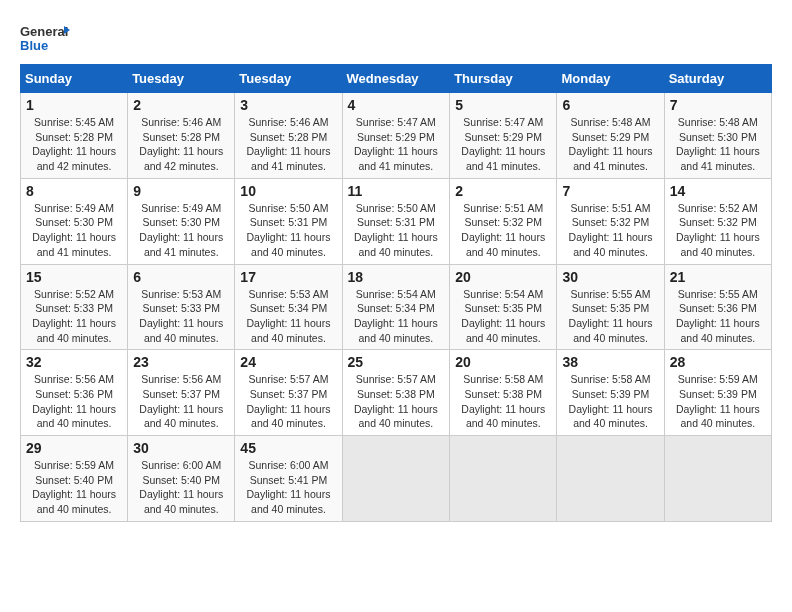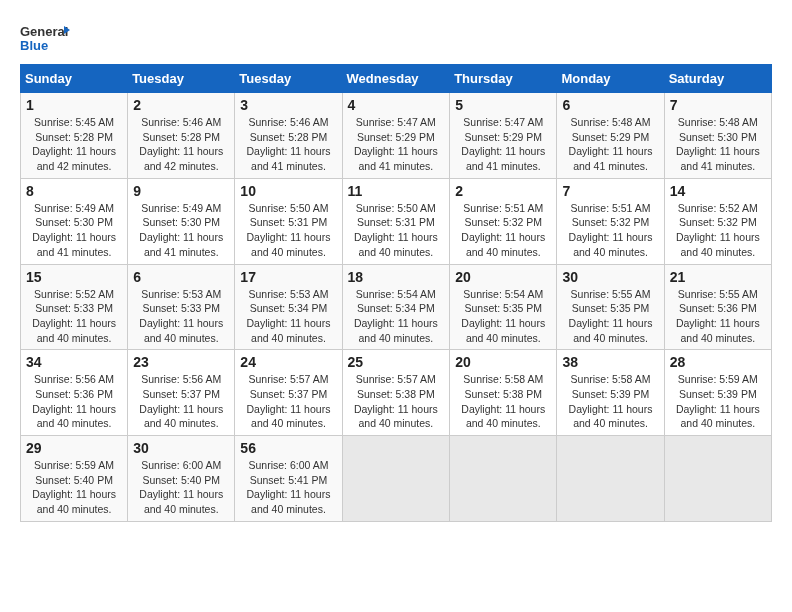--- a/index.html
+++ b/index.html
@@ -192,21 +192,21 @@
           <span class="day-number">30</span>
           <div class="day-info">Sunrise: 5:55 AM<br>Sunset: 5:35 PM<br>Daylight: 11 hours and 40 minutes.</div>
         </td>
         <td>
           <span class="day-number">21</span>
           <div class="day-info">Sunrise: 5:55 AM<br>Sunset: 5:36 PM<br>Daylight: 11 hours and 40 minutes.</div>
         </td>
       </tr>
       <tr>
         <td>
-          <span class="day-number">34</span>
+          <span class="day-number">32</span>
           <div class="day-info">Sunrise: 5:56 AM<br>Sunset: 5:36 PM<br>Daylight: 11 hours and 40 minutes.</div>
         </td>
         <td>
           <span class="day-number">23</span>
           <div class="day-info">Sunrise: 5:56 AM<br>Sunset: 5:37 PM<br>Daylight: 11 hours and 40 minutes.</div>
         </td>
         <td>
           <span class="day-number">24</span>
           <div class="day-info">Sunrise: 5:57 AM<br>Sunset: 5:37 PM<br>Daylight: 11 hours and 40 minutes.</div>
         </td>
@@ -230,21 +230,21 @@
       <tr>
         <td>
           <span class="day-number">29</span>
           <div class="day-info">Sunrise: 5:59 AM<br>Sunset: 5:40 PM<br>Daylight: 11 hours and 40 minutes.</div>
         </td>
         <td>
           <span class="day-number">30</span>
           <div class="day-info">Sunrise: 6:00 AM<br>Sunset: 5:40 PM<br>Daylight: 11 hours and 40 minutes.</div>
         </td>
         <td>
-          <span class="day-number">56</span>
+          <span class="day-number">45</span>
           <div class="day-info">Sunrise: 6:00 AM<br>Sunset: 5:41 PM<br>Daylight: 11 hours and 40 minutes.</div>
         </td>
         <td class="empty"></td>
         <td class="empty"></td>
         <td class="empty"></td>
         <td class="empty"></td>
       </tr>
     </tbody>
 </table>
 

